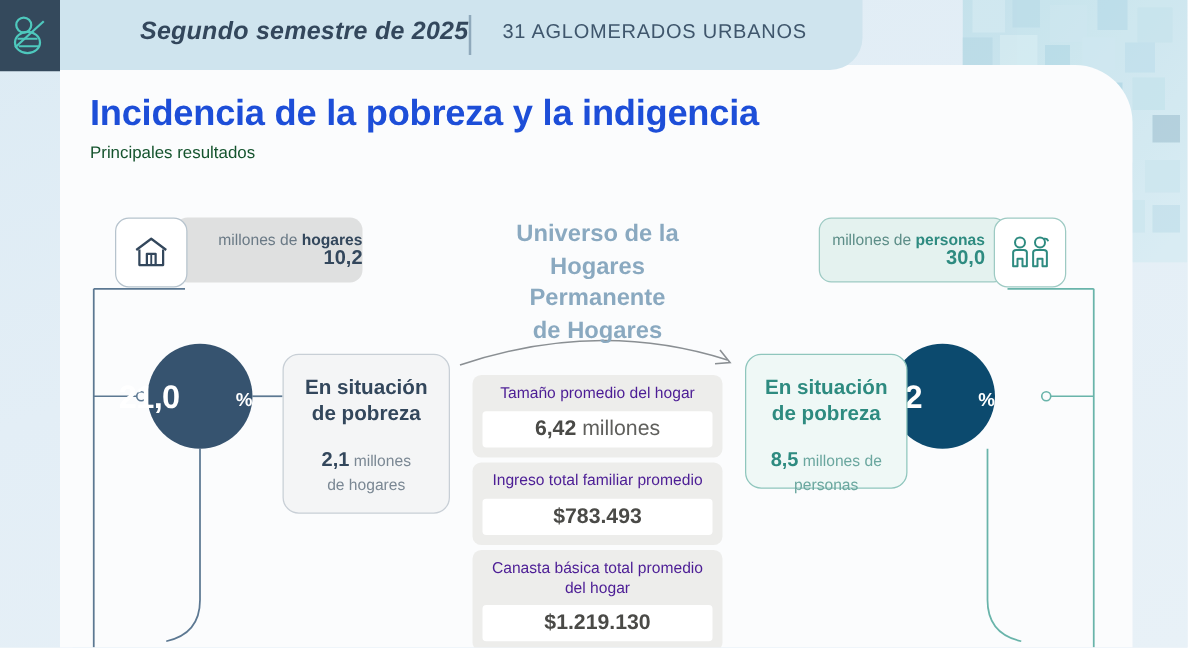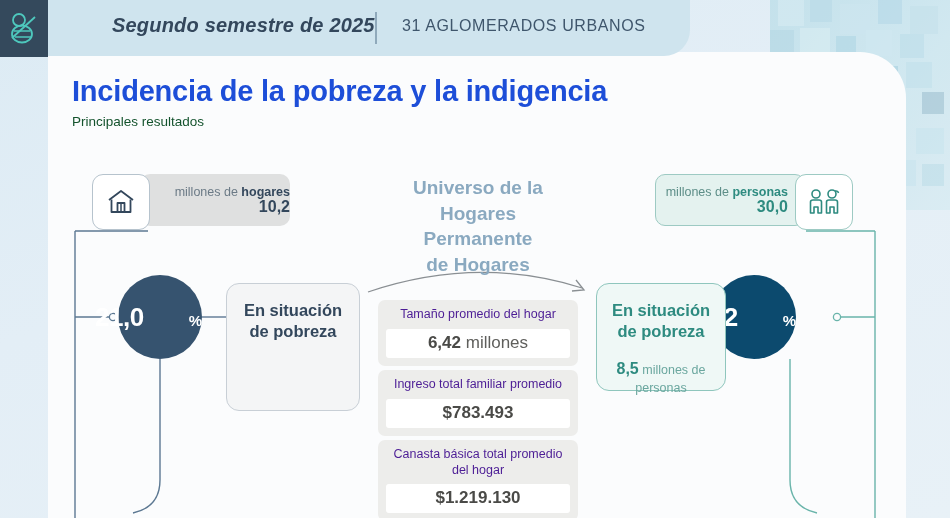--- a/index.html
+++ b/index.html
@@ -418,20 +418,24 @@
 <div id="circle-hogares" class="stat-circle">
   <span class="circle-num">21,0</span>
   <span class="circle-pct">%</span>
 </div>
 
 <div id="sit-hogares" class="sit-box">
   <div class="sit-title">
     <div>En situación</div>
     <div>de pobreza</div>
   </div>
+  <div class="sit-sub">
+    <b>2,1</b><span> millones</span><br>
+    <span>de hogares</span>
+  </div>
 </div>
 
 <div id="circle-personas" class="stat-circle">
   <span class="circle-num">28,2</span>
   <span class="circle-pct">%</span>
 </div>
 
 <div id="sit-personas" class="sit-box">
   <div class="sit-title">
     <div>En situación</div>

